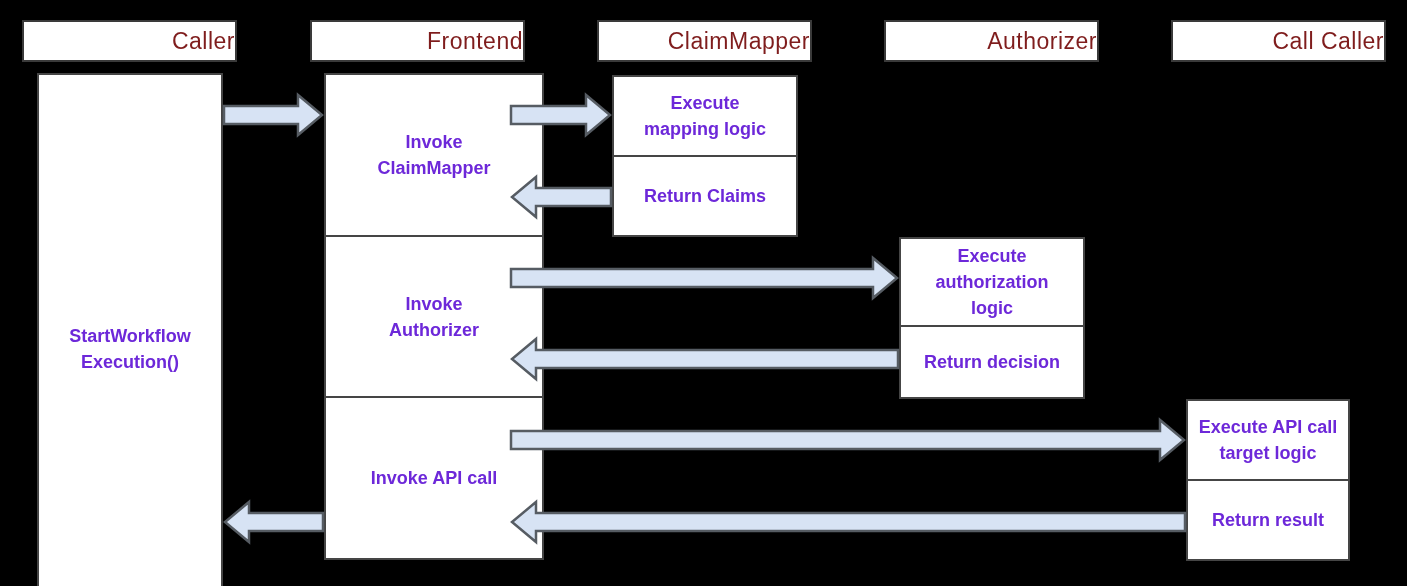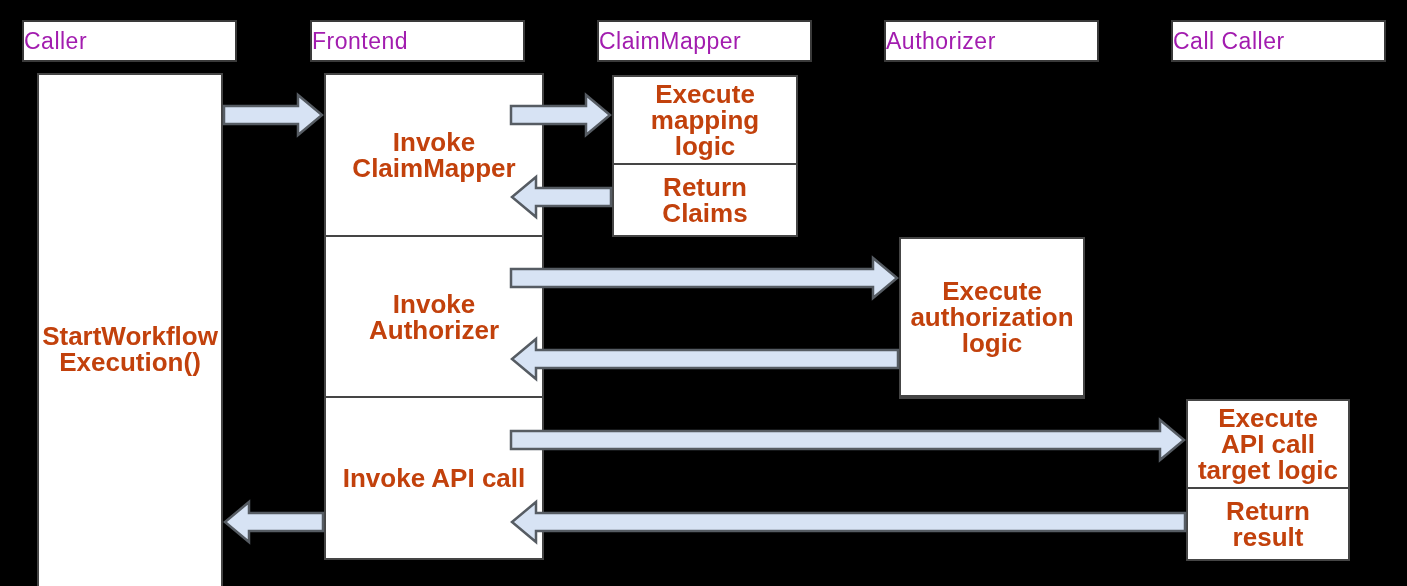--- a/index.html
+++ b/index.html
@@ -18,44 +18,44 @@
   .hdr {
     position: absolute;
     top: 20px;
     width: 215px;
     height: 42px;
     background: #ffffff;
     border: 2px solid #3a3a3a;
     box-sizing: border-box;
     display: flex;
     align-items: center;
-    justify-content: flex-start;
+    justify-content: flex-end;
     font-size: 23px;
     font-weight: 400;
     letter-spacing: 0.5px;
-    color: #a21caf;
+    color: #7f1d1d;
   }
   .box {
     position: absolute;
     background: #ffffff;
     border: 2px solid #454545;
     box-sizing: border-box;
     display: flex;
     flex-direction: column;
   }
   .sect {
     flex: 1 1 0;
     display: flex;
     align-items: center;
     justify-content: center;
     text-align: center;
-    font-size: 26px;
+    font-size: 18px;
     font-weight: 700;
     line-height: 26px;
-    color: #c2410c;
+    color: #6d28d9;
     white-space: pre-line;
     padding: 4px 8px;
   }
   .divider {
     flex: none;
     height: 2px;
     background: #454545;
   }
   .arrow-svg {
     position: absolute;
@@ -103,20 +103,21 @@
 mapping logic</div>
     <div class="divider"></div>
     <div class="sect">Return Claims</div>
   </div>
 
   <div class="box" style="left:899px;top:237px;width:186px;height:162px">
     <div class="sect">Execute
 authorization
 logic</div>
     <div class="divider"></div>
+    <div class="sect">Return decision</div>
   </div>
 
   <div class="box" style="left:1186px;top:399px;width:164px;height:162px">
     <div class="sect">Execute API call
 target logic</div>
     <div class="divider"></div>
     <div class="sect">Return result</div>
   </div>
 
   <div id="arrows-layer">

